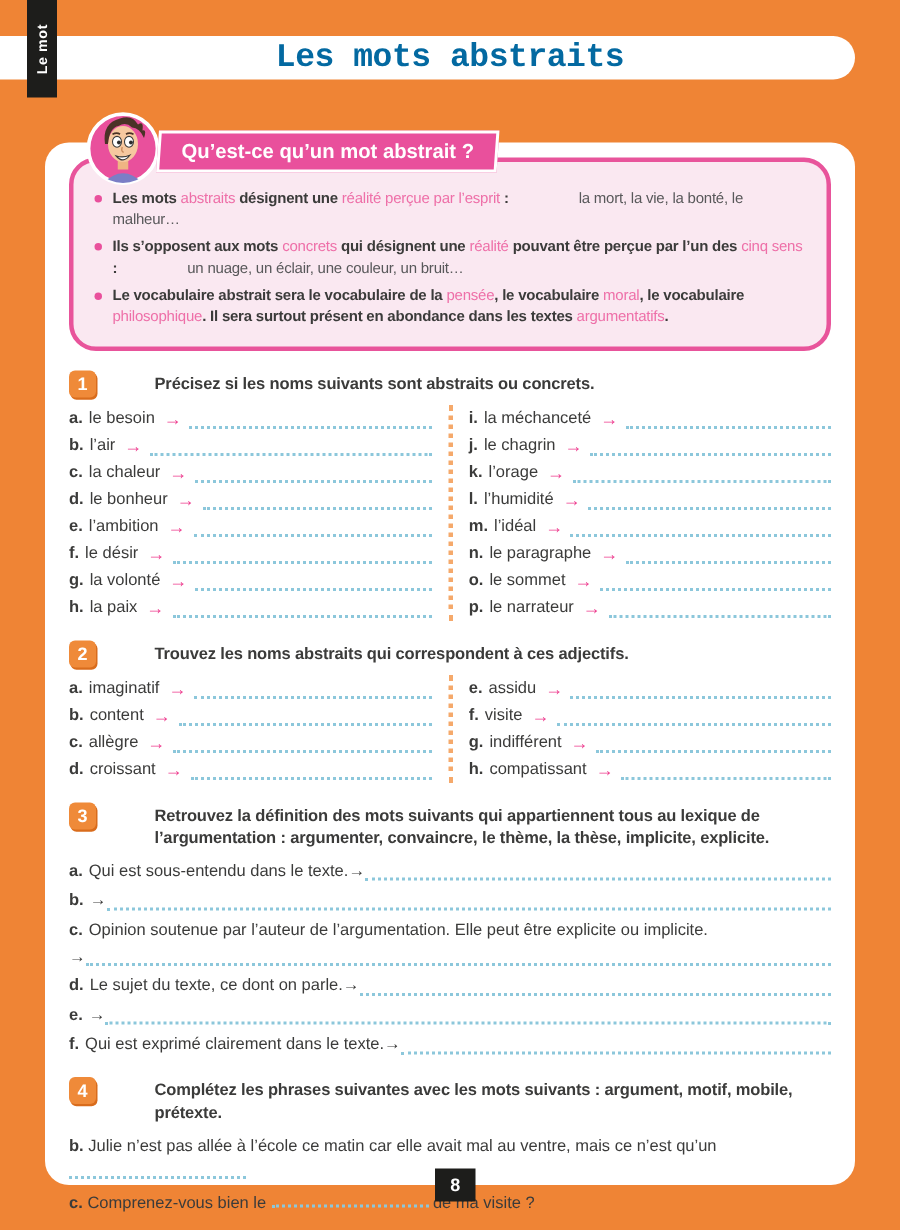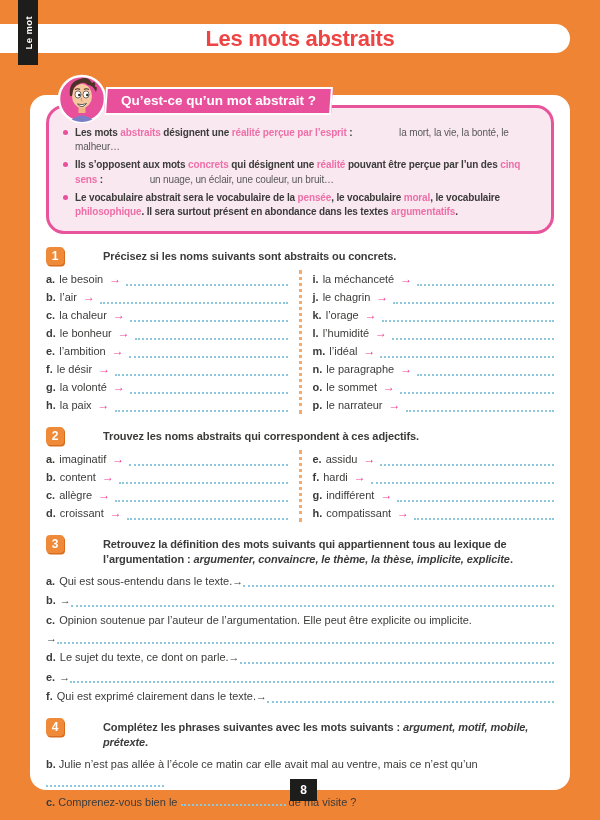--- a/index.html
+++ b/index.html
@@ -2,22 +2,22 @@
 <html lang="fr"><head>
 <meta charset="utf-8">
 <style>
   html,body{margin:0;padding:0;}
   body{font-family:"Liberation Sans","DejaVu Sans",sans-serif;}
   .page{position:relative;width:600px;height:820px;background:#EF8435;overflow:hidden;}
 
   
   .banner{position:absolute;top:24px;left:0;width:570px;height:29px;background:#ffffff;
           border-radius:0 15px 15px 0;display:flex;align-items:center;justify-content:center;}
-  .banner .title{font-family:Liberation Sans, sans-serif;font-weight:700;font-size:22px;
-          color:#ef4444;letter-spacing:-0.3px;padding-left:30px;}
+  .banner .title{font-family:Liberation Mono, monospace;font-weight:700;font-size:22px;
+          color:#0369a1;letter-spacing:-0.3px;padding-left:30px;}
 
   
   .tab{position:absolute;top:0;left:18px;width:20px;height:65px;background:#1D1D1B;
        display:flex;align-items:center;justify-content:center;z-index:5;}
   .tab span{writing-mode:vertical-rl;transform:rotate(180deg);color:#ffffff;
        font-size:9.5px;font-weight:700;letter-spacing:0.4px;}
 
   
   .panel{position:absolute;top:95px;left:30px;width:540px;height:695px;background:#ffffff;
          border-radius:16px;box-sizing:border-box;padding:5px 16px 10px 16px;}
@@ -28,22 +28,22 @@
   .avatar{position:absolute;top:-34px;left:8px;width:50px;height:50px;}
   .qheader{position:absolute;top:-21px;left:56px;background:#E9509C;border:2px solid #ffffff;
         color:#ffffff;font-weight:700;font-size:13.5px;padding:4px 14px 5px 14px;
         transform:skewX(-4deg);white-space:nowrap;}
   .qheader>span{display:inline-block;transform:skewX(4deg);}
   .bullet{display:flex;gap:7px;margin:2px 0 4px 0;font-size:10px;line-height:1.42;
         letter-spacing:-0.15px;}
   .bullet .dot{flex:0 0 auto;width:5px;height:5px;border-radius:50%;background:#E9509C;
         margin-top:4px;}
   .s-b{font-weight:700;color:#3B3B3A;}
-  .s-bi{font-weight:700;font-style:italic;color:#3B3B3A;}
-  .s-p{font-weight:700;color:#EE6FA8;}
+  .s-bi{font-weight:700;color:#3B3B3A;}
+  .s-p{font-weight:400;color:#EE6FA8;}
   .s-pl{font-weight:400;color:#58585A;padding-left:44px;}
 
   
   .ex{margin-top:13px;}
   .ex-head{display:flex;align-items:flex-start;gap:7px;margin-bottom:5px;}
   .ex-num{flex:0 0 auto;width:18px;height:18px;background:#EF8A39;border-radius:4px;
         color:#ffffff;font-weight:700;font-size:12px;display:flex;align-items:center;
         justify-content:center;box-shadow:1px 1.5px 0 0 #D96C1C;}
   .ex-instr{font-size:11px;line-height:1.35;letter-spacing:-0.1px;padding-top:2px;margin-left:32px;}
 
@@ -270,21 +270,21 @@
             </div>
             <div class="col right">
               <div class="row">
                 <span class="lbl">e.</span>
                 <span>assidu</span>
                 <span class="arr">→</span>
                 <span class="dots"></span>
               </div>
               <div class="row">
                 <span class="lbl">f.</span>
-                <span>hardi</span>
+                <span>visite</span>
                 <span class="arr">→</span>
                 <span class="dots"></span>
               </div>
               <div class="row">
                 <span class="lbl">g.</span>
                 <span>indifférent</span>
                 <span class="arr">→</span>
                 <span class="dots"></span>
               </div>
               <div class="row">

